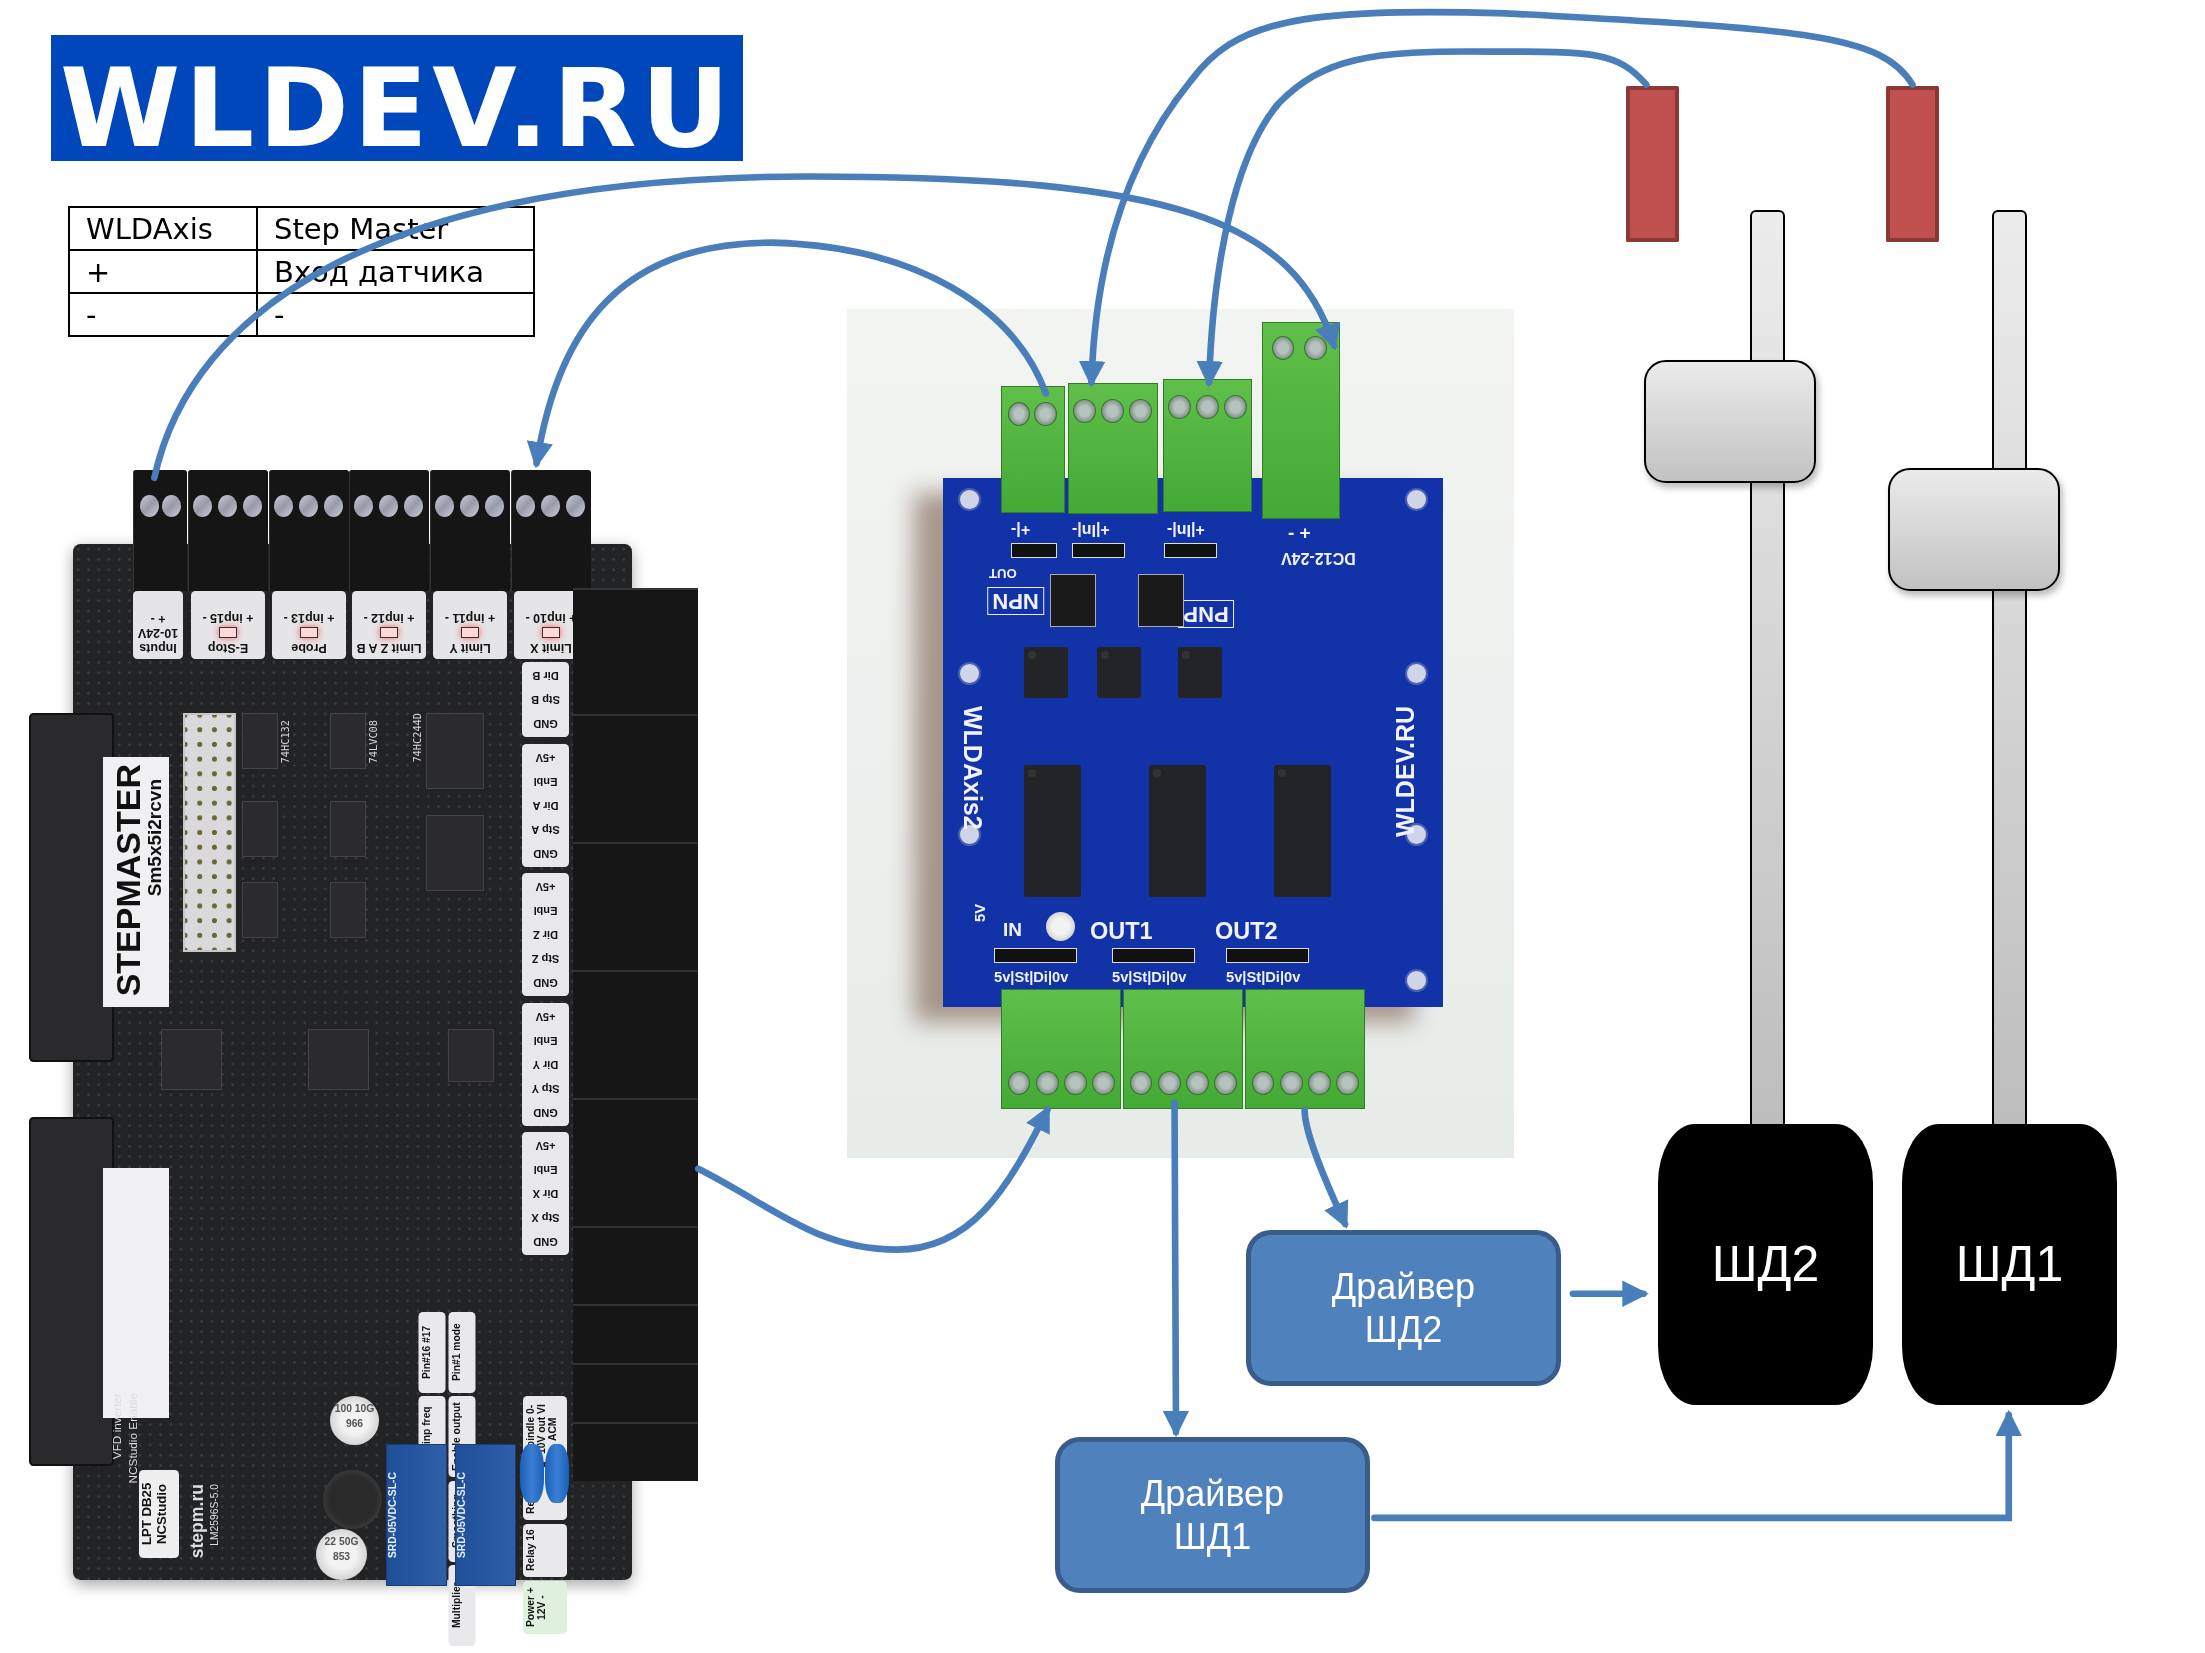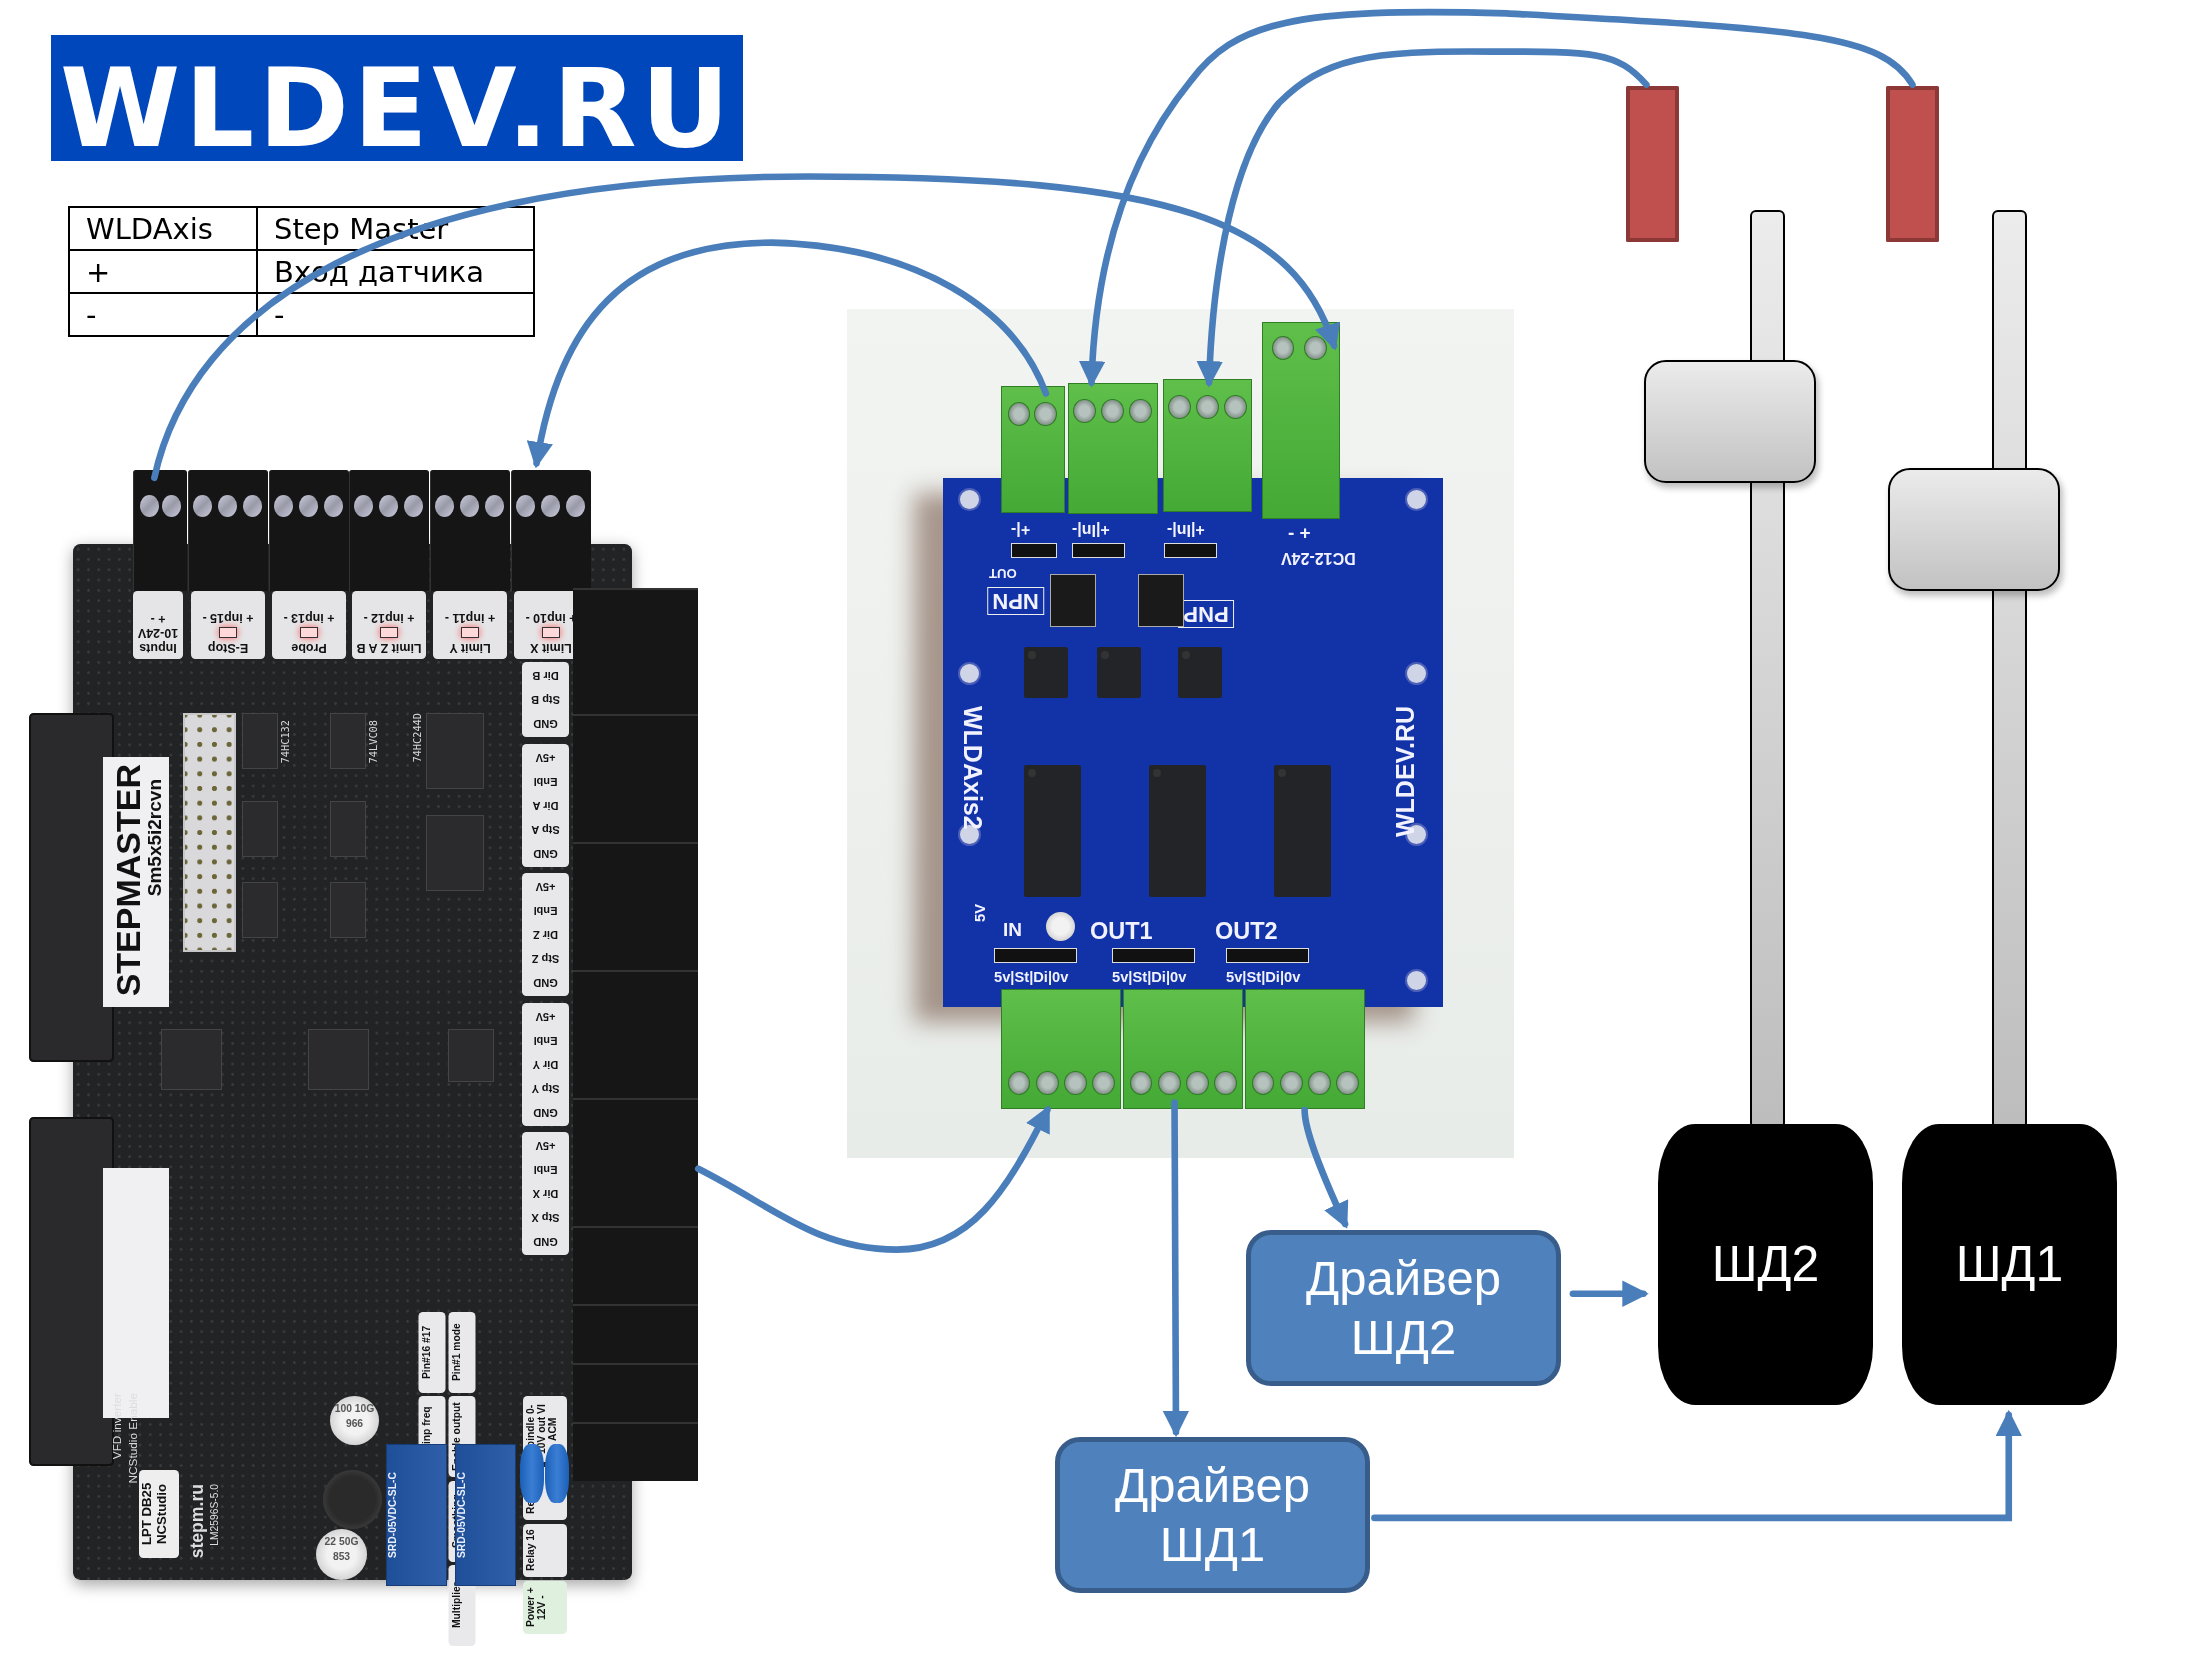--- a/index.html
+++ b/index.html
@@ -91,21 +91,21 @@
             border: 4.4px solid #8C3836; box-sizing: border-box; border-radius: 1.5px; }
   .track { position:absolute; width: 35px; background: linear-gradient(180deg,#ececec,#bdbdbd);
            border: 2.9px solid #000; border-radius: 5.9px; box-sizing: border-box; }
   .carriage { position:absolute; width: 172px; height: 123px; border: 2.9px solid #000;
               border-radius: 22px; background: linear-gradient(180deg,#ebebeb,#c2c2c2);
               box-sizing: border-box; box-shadow: 2.9px 4.4px 5.9px rgba(0,0,0,.25); }
   .motor { position:absolute; width: 215px; height: 281px; background:#000; border-radius: 37px 37px 37px 37px / 59px 59px 59px 59px;
            color:#fff; font-size: 50px; text-align:center; line-height: 281px; }
   .driver { position:absolute; width: 315px; height: 156px; background:#4F81BD;
             border: 5.9px solid #385D8A; border-radius: 25px; box-sizing: border-box;
-            color:#fff; font-size: 49px; text-align:center; display:flex; flex-direction:column;
+            color:#fff; font-size: 36px; text-align:center; display:flex; flex-direction:column;
             justify-content:center; line-height: 1.2; }
   #wires { position:absolute; left:0; top:0; width:2205px; height:1654px; pointer-events: none; }
 </style>
 </head>
 <body>
 
 <div id="logo" class="abs">
   <span>WLDEV.RU</span>
 </div>
 

